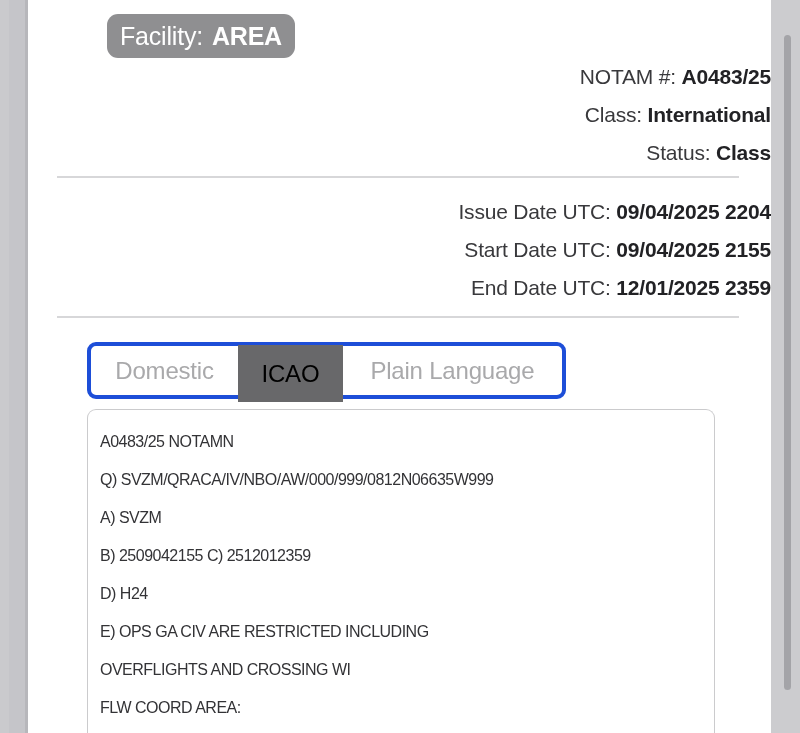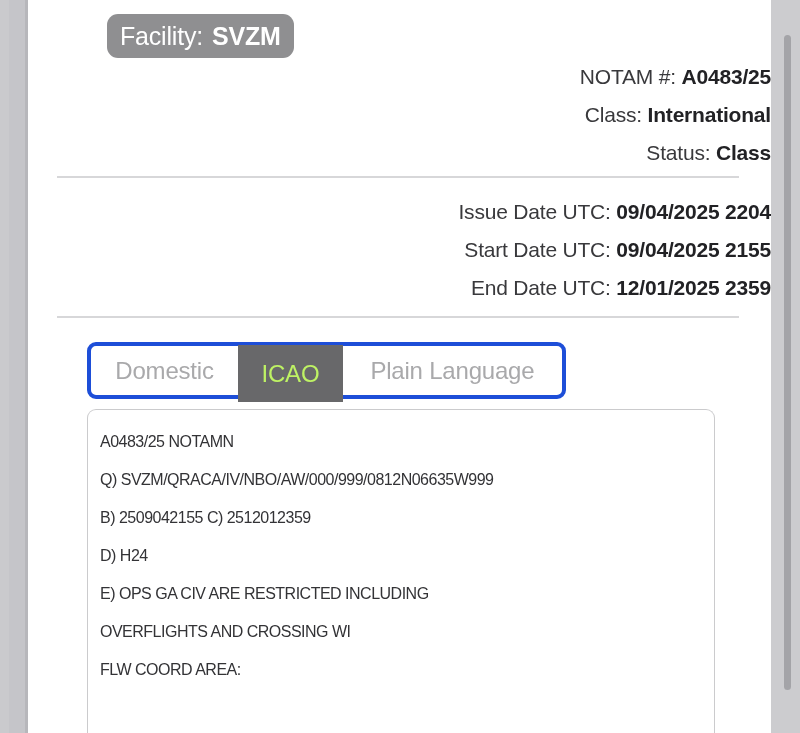--- a/index.html
+++ b/index.html
@@ -61,21 +61,21 @@
   .tab {
     display:flex; align-items:center; justify-content:center;
     height:100%; box-sizing:border-box; cursor:default;
     letter-spacing:-0.2px;
   }
   .tab-domestic { width:149px; }
   .tab-icao { width:106px; }
   .tab-plain { width:222px; }
   .tab.selected {
     margin:-1px 0; height:57px;
-    background:#68686a; color:#bef264;
+    background:#68686a; color:#000000;
   }
 
   .notam-box {
     margin:10px 0 0 59px; width:628px; height:370px;
     border:1px solid #cbcbcd; border-radius:9px 9px 0 0; border-bottom:none;
     box-sizing:border-box;
     padding:13px 4px 20px 12px;
   }
   .notam-box p {
     margin:0; font-size:16px; line-height:38px;
@@ -84,21 +84,21 @@
 </style>
 </head>
 <body>
 
 <div class="left-strip"></div>
 
 <div class="main">
 
   <div class="badge">
     <span>Facility:</span>
-    <span class="val">SVZM</span>
+    <span class="val">AREA</span>
   </div>
 
   <div class="fields">
     <div class="line">
       <span>NOTAM #:</span>
       <span> </span>
       <span class="val">A0483/25</span>
     </div>
     <div class="line">
       <span>Class:</span>
@@ -136,20 +136,21 @@
 
   <div class="tabbar">
     <div class="tab tab-domestic">Domestic</div>
     <div class="tab tab-icao selected">ICAO</div>
     <div class="tab tab-plain">Plain Language</div>
   </div>
 
   <div class="notam-box">
     <p>A0483/25 NOTAMN</p>
     <p>Q) SVZM/QRACA/IV/NBO/AW/000/999/0812N06635W999</p>
+    <p>A) SVZM</p>
     <p>B) 2509042155 C) 2512012359</p>
     <p>D) H24</p>
     <p>E) OPS GA CIV ARE RESTRICTED INCLUDING</p>
     <p>OVERFLIGHTS AND CROSSING WI</p>
     <p>FLW COORD AREA:</p>
   </div>
 
 </div>
 
 <div class="scrollbar-track">

